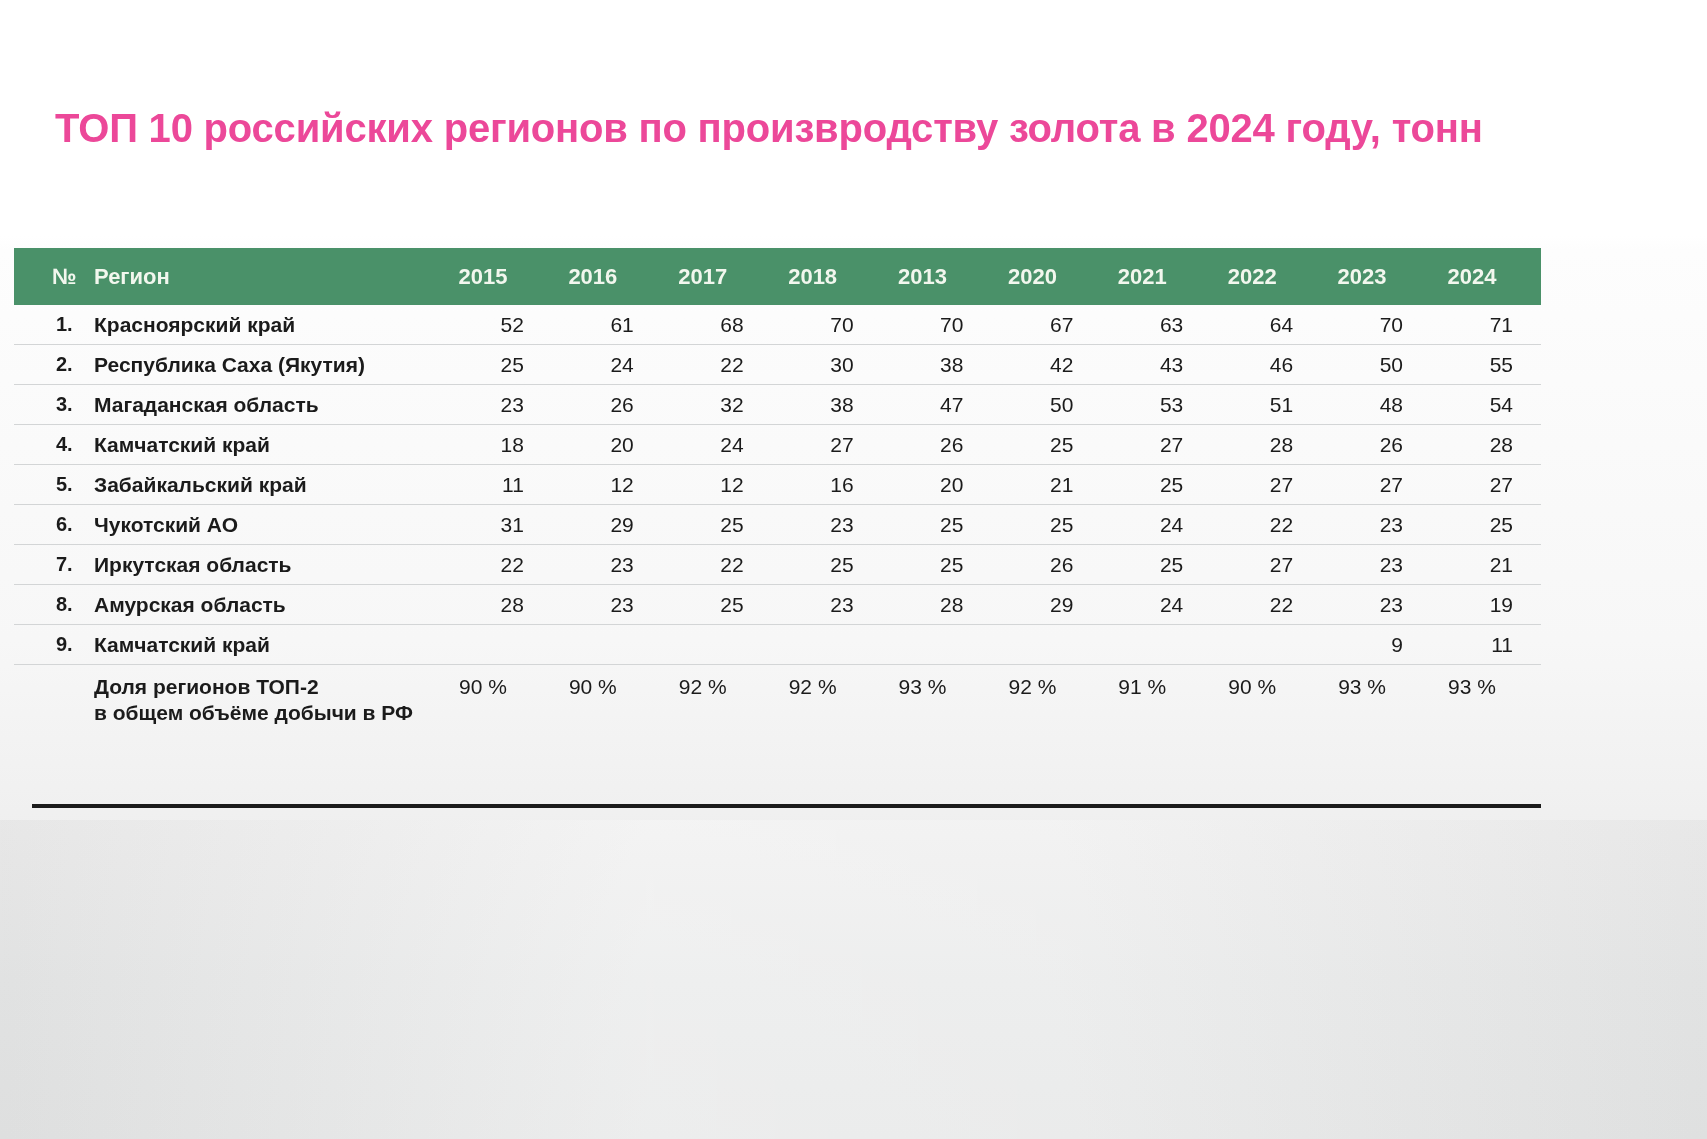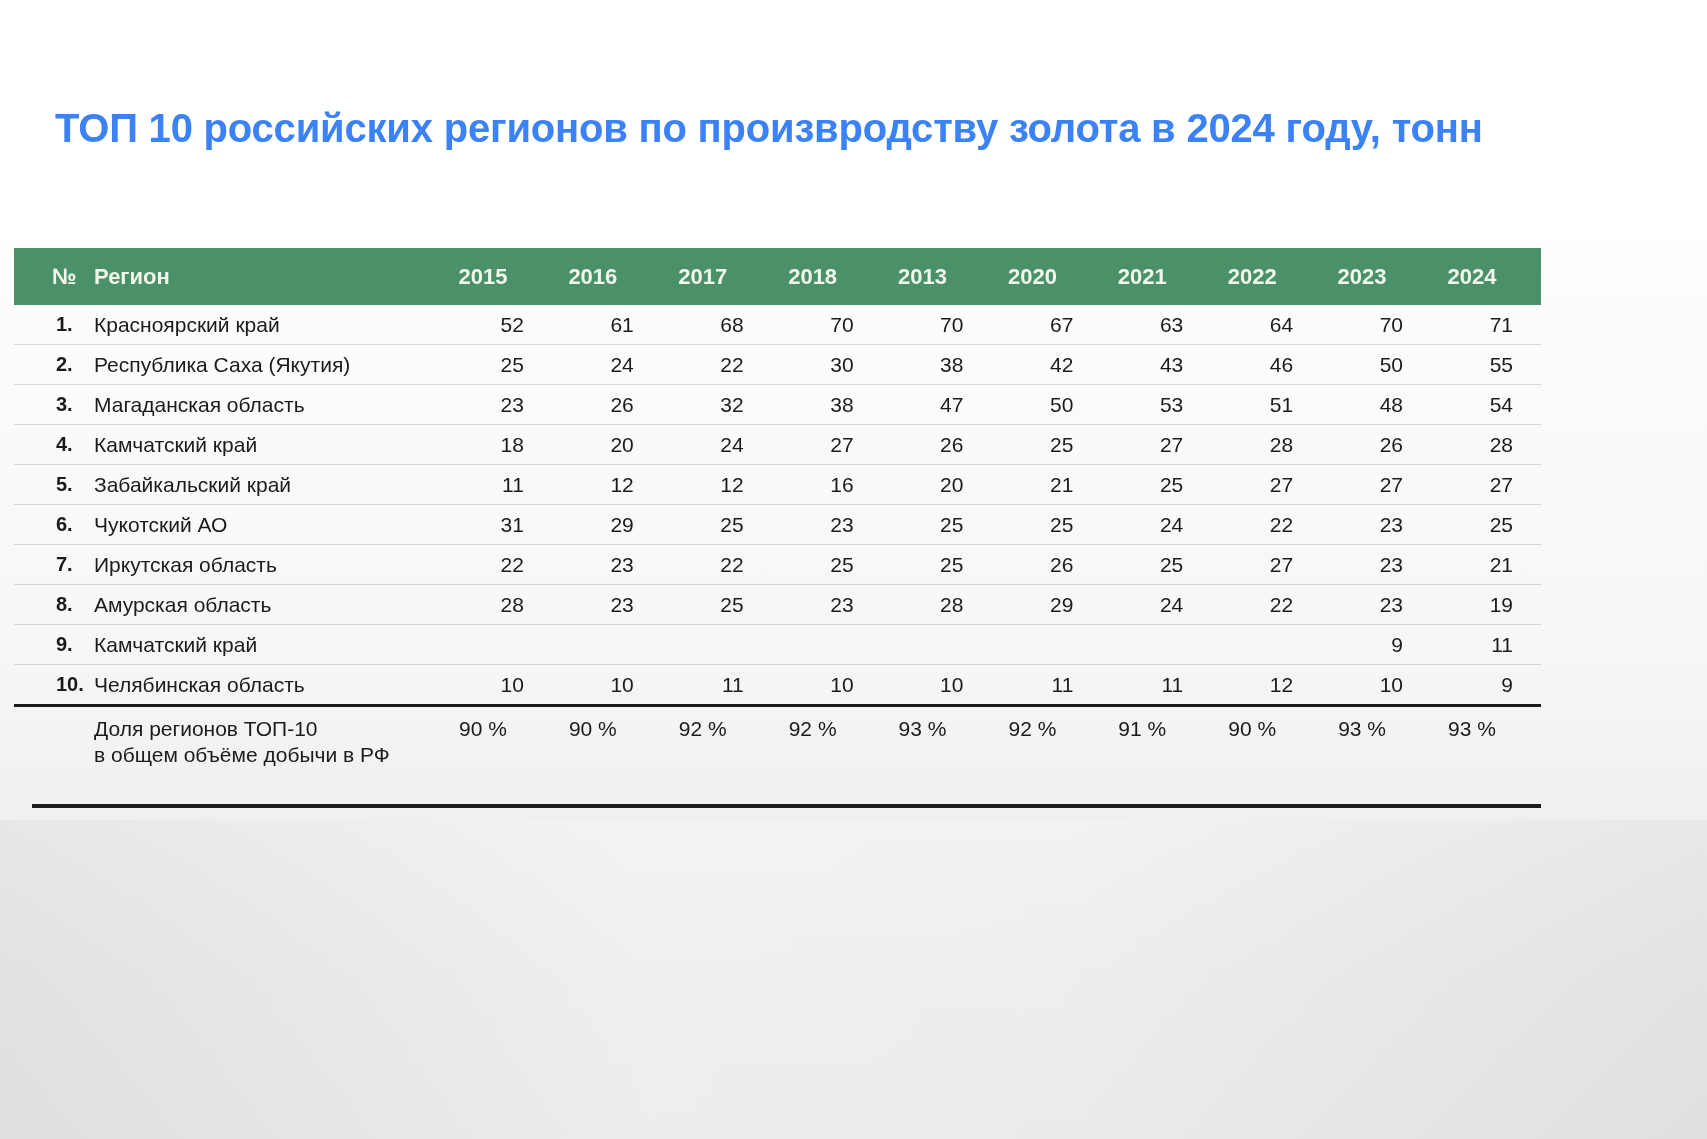--- a/index.html
+++ b/index.html
@@ -41,21 +41,21 @@
 
   
   .title {
     position: absolute;
     left: 55px;
     top: 104px;
     font-size: 40px;
     line-height: 48px;
     font-weight: 700;
     letter-spacing: -0.2px;
-    color: #3b82f6;
+    color: #ec4899;
     white-space: nowrap;
   }
 
   
   .table-wrap {
     position: absolute;
     left: 14px;
     top: 248px;
     width: 1527px;
   }
@@ -98,20 +98,21 @@
   tbody tr td.t-num {
     text-align: left;
     padding-left: 42px;
     font-weight: 700;
     font-size: 20px;
   }
   tbody tr td.t-name {
     text-align: left;
     padding-left: 12px;
     font-size: 21px;
+    font-weight: bold;
   }
   tbody tr td.t-val {
     text-align: right;
     padding-right: 28px;
     font-size: 21px;
   }
 
   
   tbody tr.row-first td { border-top: none; }
 
@@ -322,40 +323,26 @@
         <td class="t-val"></td>
         <td class="t-val"></td>
         <td class="t-val"></td>
         <td class="t-val"></td>
         <td class="t-val"></td>
         <td class="t-val"></td>
         <td class="t-val">9</td>
         <td class="t-val">11</td>
       </tr>
 
-      <tr class="row-last-rank">
-        <td class="t-num">10.</td>
-        <td class="t-name">Челябинская область</td>
-        <td class="t-val">10</td>
-        <td class="t-val">10</td>
-        <td class="t-val">11</td>
-        <td class="t-val">10</td>
-        <td class="t-val">10</td>
-        <td class="t-val">11</td>
-        <td class="t-val">11</td>
-        <td class="t-val">12</td>
-        <td class="t-val">10</td>
-        <td class="t-val">9</td>
-      </tr>
 
 
       <tr class="row-share">
         <td class="t-num"></td>
         <td class="t-name">
-          <div>Доля регионов ТОП-10</div>
+          <div>Доля регионов ТОП-2</div>
           <div>в общем объёме добычи в РФ</div>
         </td>
         <td class="t-val">90 %</td>
         <td class="t-val">90 %</td>
         <td class="t-val">92 %</td>
         <td class="t-val">92 %</td>
         <td class="t-val">93 %</td>
         <td class="t-val">92 %</td>
         <td class="t-val">91 %</td>
         <td class="t-val">90 %</td>

